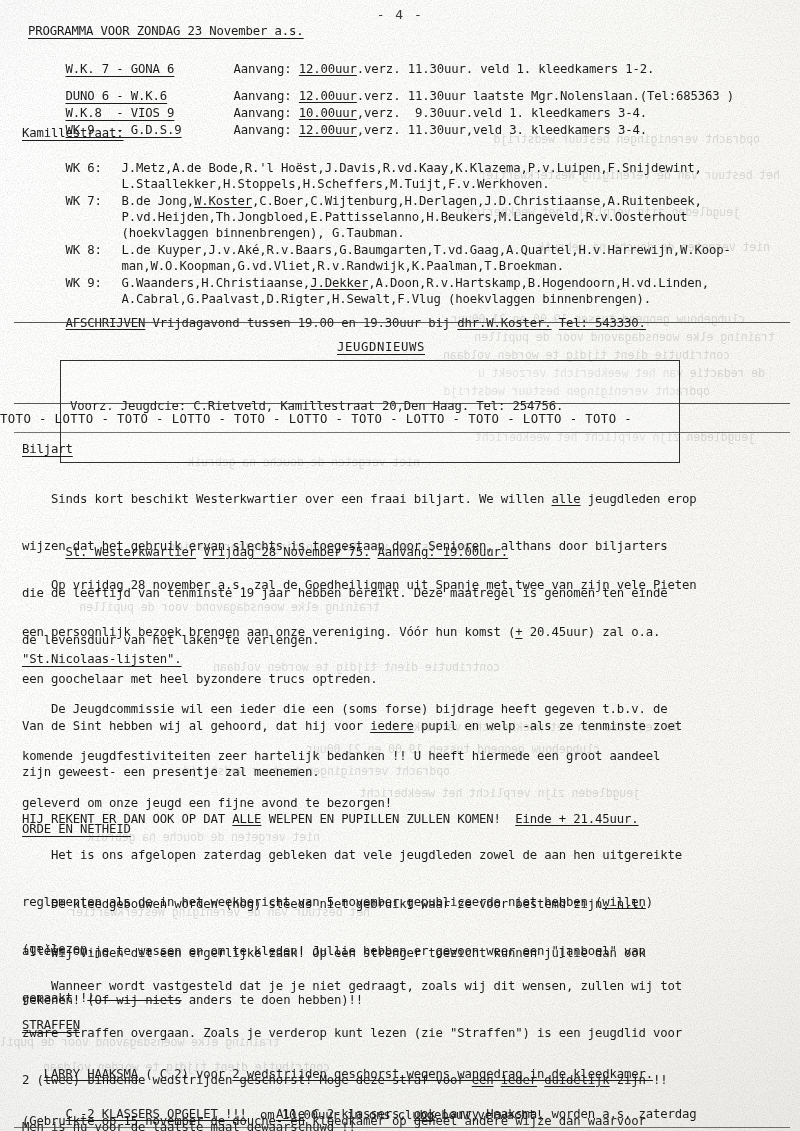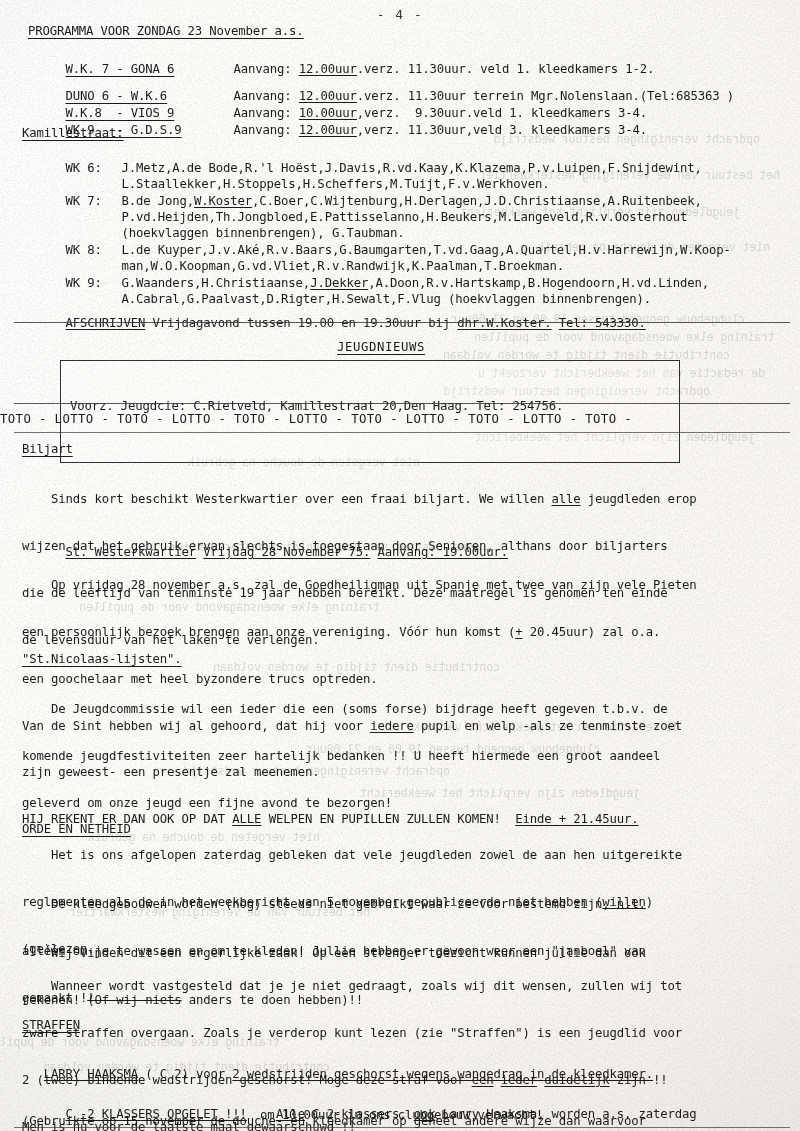--- a/index.html
+++ b/index.html
@@ -190,21 +190,21 @@
 
     <div class="pageno">- 4 -</div>
 
     <div class="tline head" style="left:28px; top:24px;">PROGRAMMA VOOR ZONDAG 23 November a.s.</div>
 
     <div class="tline" style="left:22px; top:46px;">
       <span class="prog-match">W.K. 7 - GONA 6</span><span class="prog-rest">Aanvang:</span><span class="prog-rest"> </span><span class="u">12.00uur</span><span class="prog-rest">.verz. 11.30uur. veld 1. kleedkamers 1-2.</span>
     </div>
 
     <div class="tline" style="left:22px; top:73px;">
-      <span class="prog-match">DUNO 6 - W.K.6</span><span class="prog-rest">Aanvang:</span><span class="prog-rest"> </span><span class="u">12.00uur</span><span class="prog-rest">.verz. 11.30uur terrein Mgr.Nolenslaan.(Tel:685363 )</span>
+      <span class="prog-match">DUNO 6 - W.K.6</span><span class="prog-rest">Aanvang:</span><span class="prog-rest"> </span><span class="u">12.00uur</span><span class="prog-rest">.verz. 11.30uur laatste Mgr.Nolenslaan.(Tel:685363 )</span>
     </div>
 
     <div class="tline" style="left:22px; top:90px;">
       <span class="prog-match">W.K.8  - VIOS 9</span><span class="prog-rest">Aanvang:</span><span class="prog-rest"> </span><span class="u">10.00uur</span><span class="prog-rest">,verz.  9.30uur.veld 1. kleedkamers 3-4.</span>
     </div>
 
     <div class="tline" style="left:22px; top:107px;">
       <span class="prog-match">WK 9   - G.D.S.9</span><span class="prog-rest">Aanvang:</span><span class="prog-rest"> </span><span class="u">12.00uur</span><span class="prog-rest">,verz. 11.30uur,veld 3. kleedkamers 3-4.</span>
     </div>
 

